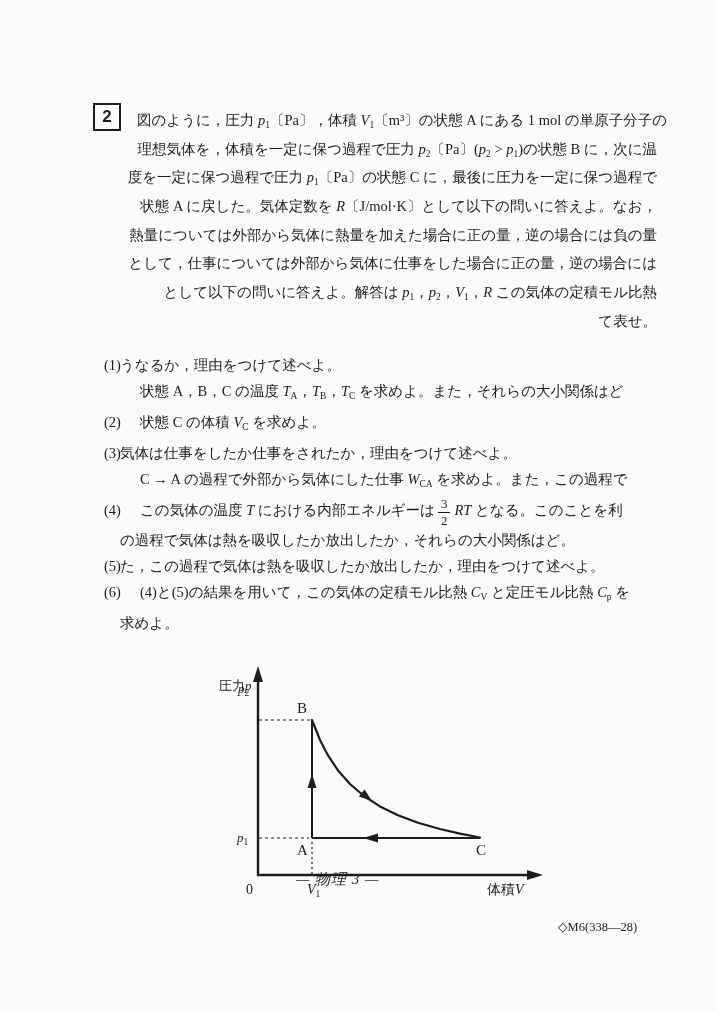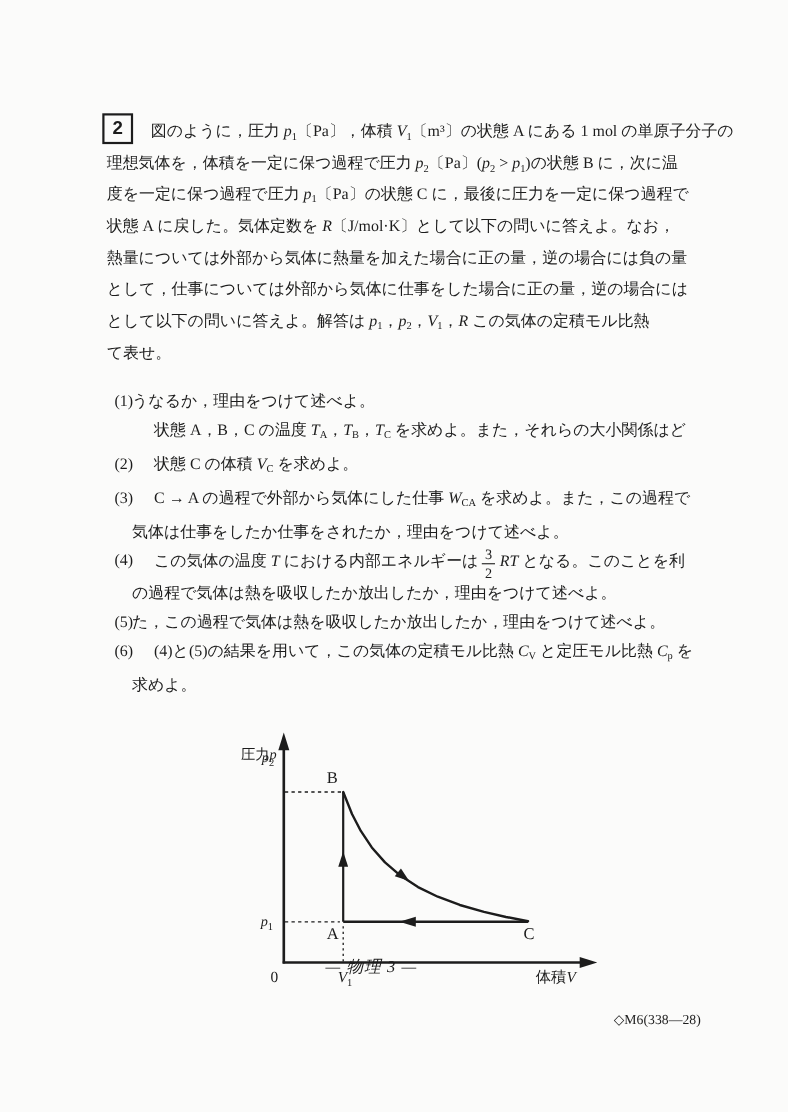--- a/index.html
+++ b/index.html
@@ -18,21 +18,21 @@
     border:2.4px solid #1c1c1c;
     display:flex;align-items:center;justify-content:center;
     font-family:"Liberation Sans", sans-serif;
     font-weight:bold;font-size:17px;
   }
   
   .intro{
     position:absolute;left:97px;top:106px;width:560px;
     font-size:14.5px;
   }
-  .iline{height:28.7px;line-height:28.7px;white-space:nowrap;}
+  .iline{height:28.7px;line-height:28.7px;white-space:nowrap;text-align:right;}
   .iline.first{padding-left:40px;}
   
   .questions{position:absolute;left:104px;top:352px;width:560px;font-size:14.5px;}
   .q{position:relative;}
   .qlabel{position:absolute;left:0;top:0;line-height:26px;}
   .qline{line-height:26px;white-space:nowrap;margin-left:16px;}
   .qline.first{margin-left:36px;}
   
   .var{font-family:"Liberation Serif", serif;font-style:italic;}
   .sub{font-size:9.5px;vertical-align:-3px;letter-spacing:0;}
@@ -76,27 +76,27 @@
       <span class="qlabel">(1)</span>
       <div class="qline"><span>うなるか，理由をつけて述べよ。</span></div>
       <div class="qline first"><span>状態 A，B，C の温度 </span><span class="var">T</span><span class="sub">A</span><span>，</span><span class="var">T</span><span class="sub">B</span><span>，</span><span class="var">T</span><span class="sub">C</span><span> を求めよ。また，それらの大小関係はど</span></div>
     </div>
     <div class="q">
       <span class="qlabel">(2)</span>
       <div class="qline first"><span>状態 C の体積 </span><span class="var">V</span><span class="sub">C</span><span> を求めよ。</span></div>
     </div>
     <div class="q">
       <span class="qlabel">(3)</span>
+      <div class="qline"><span>気体は仕事をしたか仕事をされたか，理由をつけて述べよ。</span></div>
       <div class="qline first"><span>C → A の過程で外部から気体にした仕事 </span><span class="var">W</span><span class="sub">CA</span><span> を求めよ。また，この過程で</span></div>
-      <div class="qline"><span>気体は仕事をしたか仕事をされたか，理由をつけて述べよ。</span></div>
     </div>
     <div class="q">
       <span class="qlabel">(4)</span>
       <div class="qline first"><span>この気体の温度 </span><span class="var">T</span><span> における内部エネルギーは</span><span class="frac"><span class="num">3</span><span class="den">2</span></span><span class="var">RT</span><span> となる。このことを利</span></div>
-      <div class="qline"><span>の過程で気体は熱を吸収したか放出したか，理由をつけて述べよ。</span></div>
+      <div class="qline"><span>の過程で気体は熱を吸収したか放出したか，それらの大小関係はど。</span></div>
     </div>
     <div class="q">
       <span class="qlabel">(5)</span>
       <div class="qline"><span>た，この過程で気体は熱を吸収したか放出したか，理由をつけて述べよ。</span></div>
     </div>
     <div class="q">
       <span class="qlabel">(6)</span>
       <div class="qline first"><span>(4)と(5)の結果を用いて，この気体の定積モル比熱 </span><span class="var">C</span><span class="sub">V</span><span> と定圧モル比熱 </span><span class="var">C</span><span class="sub">p</span><span> を</span></div>
       <div class="qline"><span>求めよ。</span></div>
     </div>

